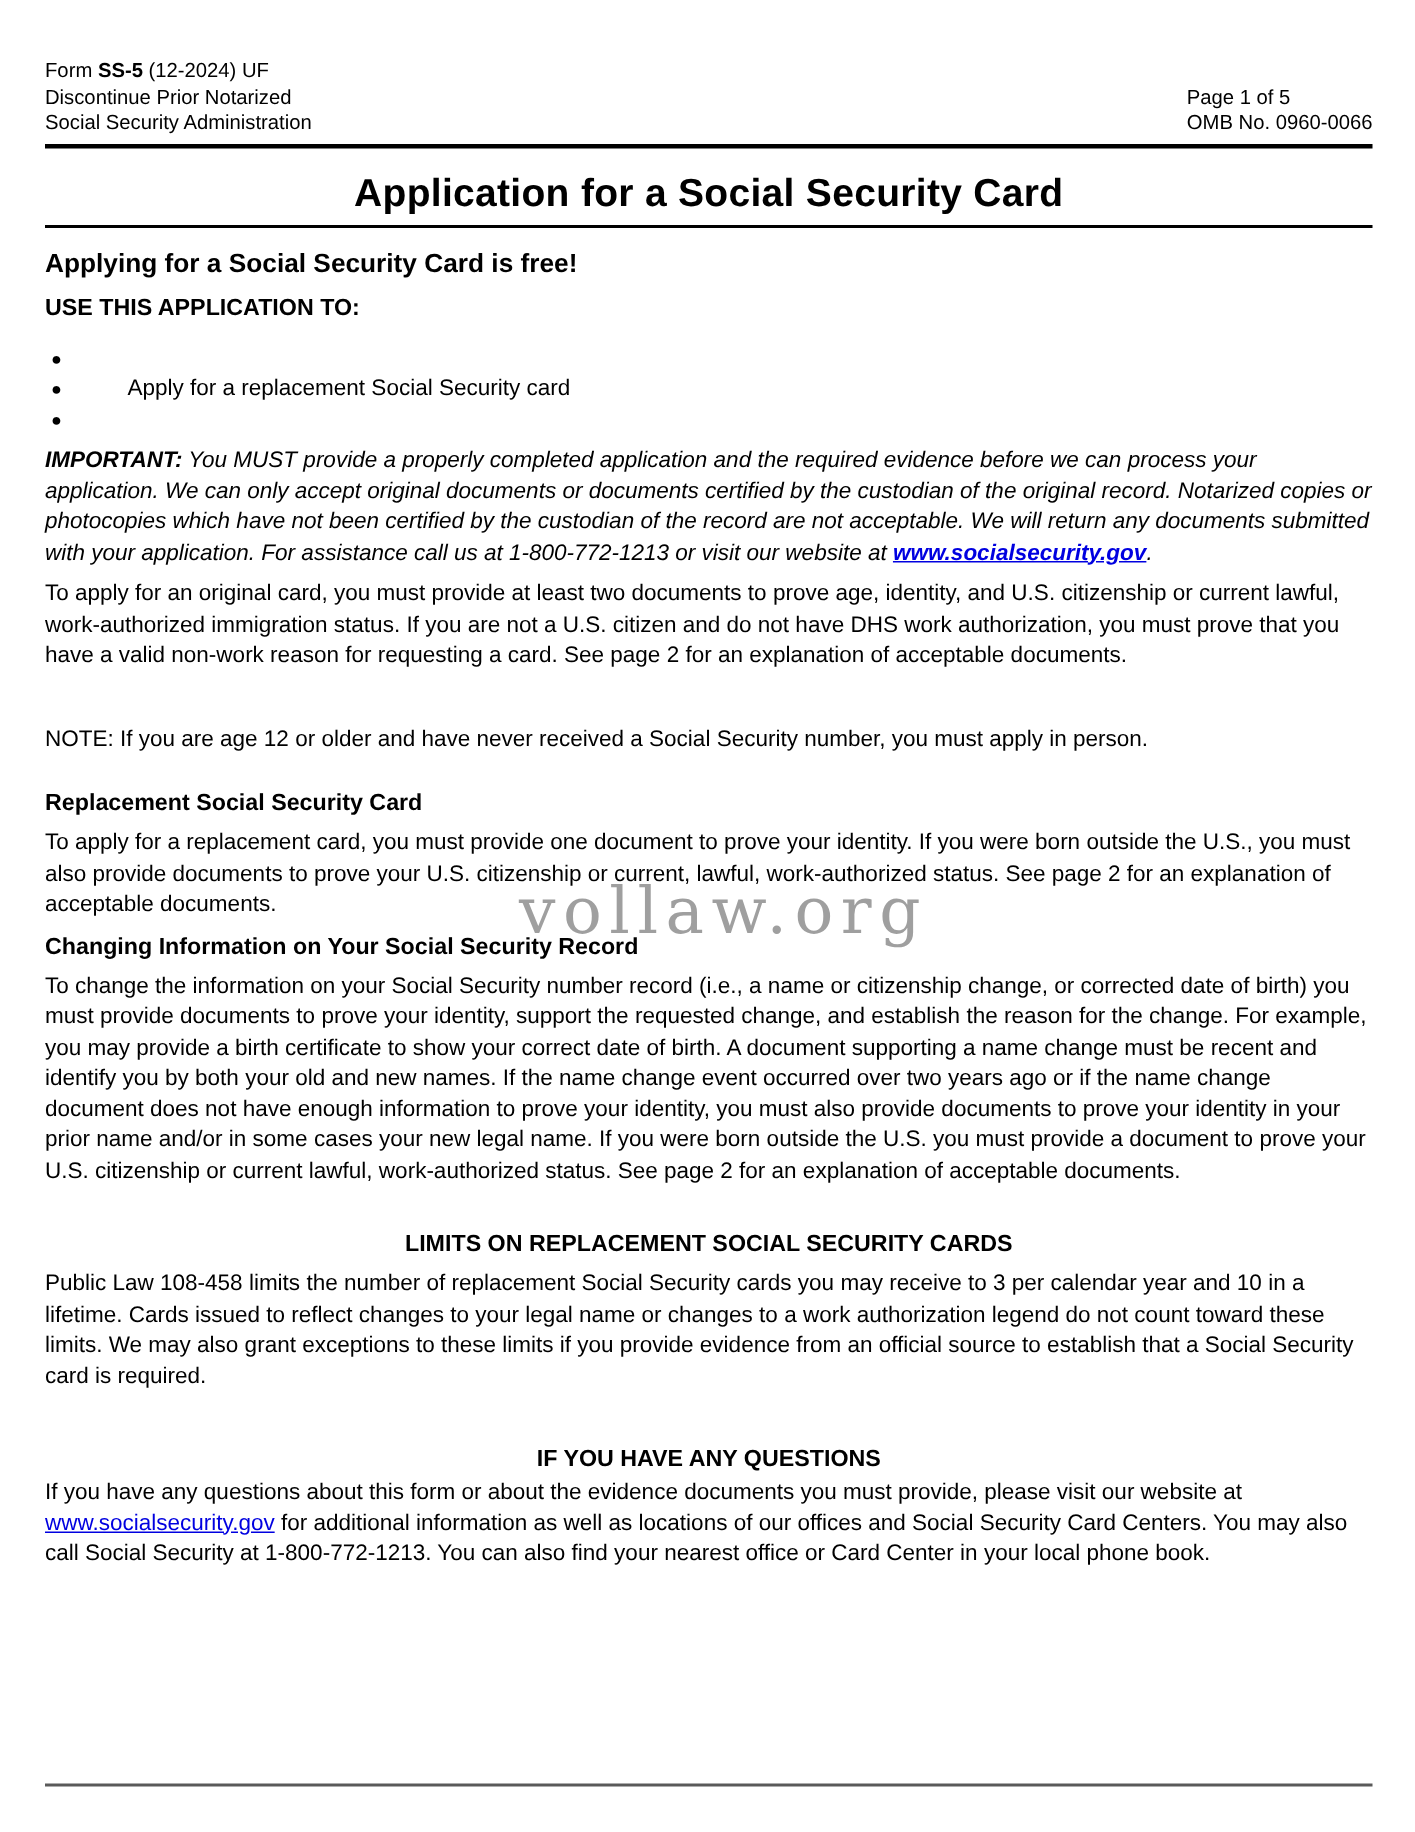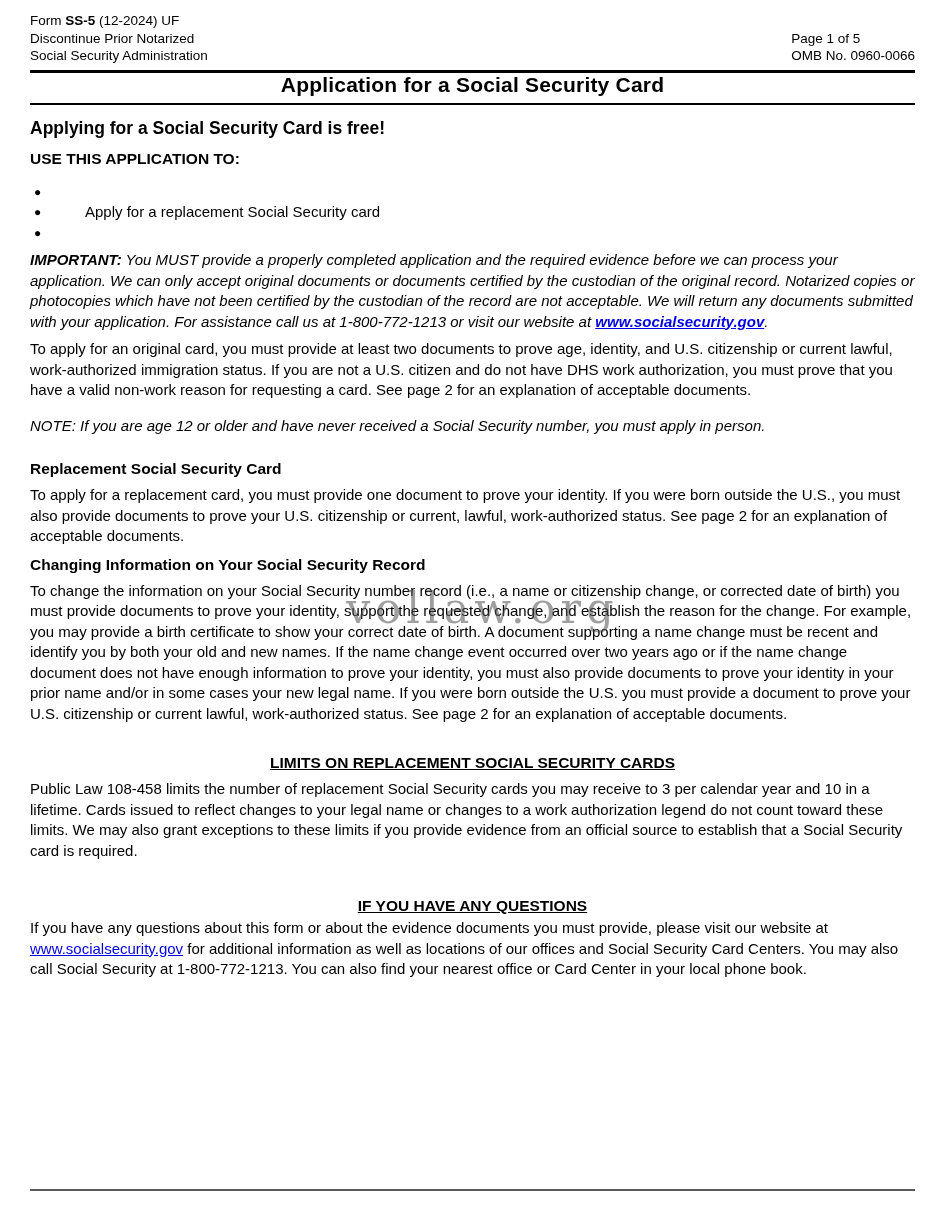--- a/index.html
+++ b/index.html
@@ -10,47 +10,47 @@
   }
   *{margin:0;padding:0;box-sizing:border-box;}
   html,body{background:#ffffff;}
   body{
     width:943px;height:1221px;position:relative;overflow:hidden;
     font-family:"Liberation Sans","DejaVu Sans",sans-serif;
     color:var(--text);
   }
   .page{
     position:relative;
-    padding:12px 28px 0 30px;
+    padding:38px 28px 0 30px;
     width:100%;height:100%;
   }
   
   .header{display:flex;justify-content:space-between;align-items:flex-end;}
   .header-left div{font-size:13.5px;line-height:17.5px;}
   .header-right{text-align:left;}
   .header-right div{font-size:13.5px;line-height:17.5px;}
   .bold{font-weight:bold;}
   .rule-thick{border-bottom:3px solid #000;margin-top:5px;}
   .doc-title{
-    text-align:center;font-weight:bold;font-size:21px;
-    margin-top:0;margin-bottom:6px;letter-spacing:0.2px;
+    text-align:center;font-weight:bold;font-size:26px;
+    margin-top:14px;margin-bottom:6px;letter-spacing:0.2px;
   }
   .rule-thin{border-bottom:2px solid #000;}
   
   .h-free{font-size:17.5px;font-weight:bold;margin-top:13px;}
   .h-use{font-size:15.5px;font-weight:bold;margin-top:11px;}
   .h-section{font-size:15.5px;font-weight:bold;margin-top:24px;}
   .h-center{
     font-size:15.5px;font-weight:bold;text-align:center;
     margin-top:30px;
   }
-  .h-center span{text-decoration:underline;}
+  .h-center span{}
   
   p.body-text{font-size:15px;line-height:20.5px;margin-top:7px;}
-  p.standalone{margin-top:15px;font-style:italic;}
+  p.standalone{margin-top:35px;}
   .bullet-list{margin-top:14px;}
   .bullet-row{display:flex;font-size:15px;line-height:20.5px;}
   .bullet-glyph{width:55px;flex:0 0 55px;padding-left:4px;font-size:12px;line-height:20.5px;}
   a.doc-link{color:var(--link);text-decoration:underline;cursor:pointer;}
   a.doc-link.bold{font-weight:bold;}
   .spacer-important{margin-top:21px;font-style:italic;}
   
   .rule-bottom{
     position:absolute;left:30px;right:28px;top:1189px;
     height:2px;background:var(--rule-gray);

